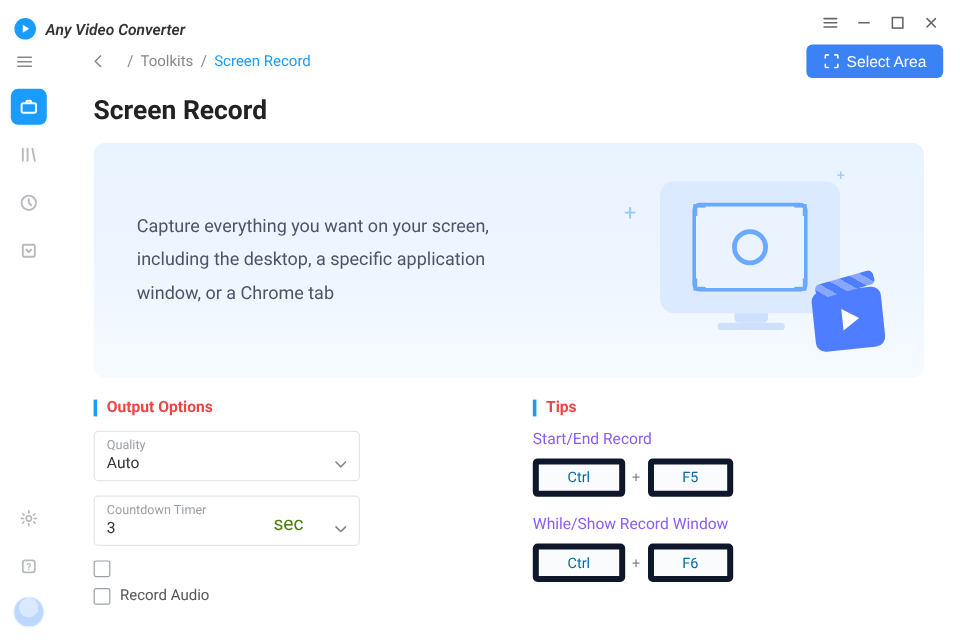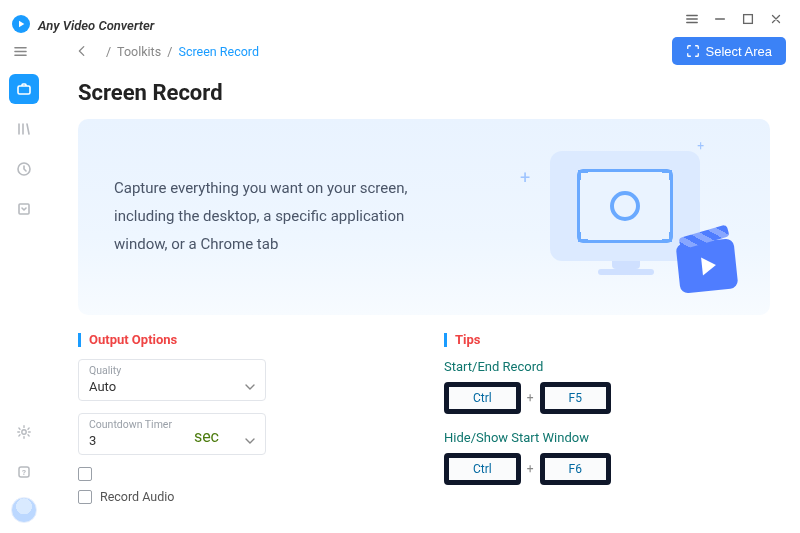--- a/index.html
+++ b/index.html
@@ -150,41 +150,41 @@
   .panel { flex:1; min-width:0; }
   .panel-title {
     font-size:13px; font-weight:700; color:#ef4444;
     border-left:3px solid #1a9cff; padding-left:8px;
     margin-bottom:12px; line-height:14px;
   }
 
   .field {
     border:1px solid #e2e5ea; border-radius:4px;
     padding:4px 10px 6px 10px; margin-bottom:12px;
-    position:relative; width:188px;
+    position:relative; width:222px;
   }
   .field-label { font-size:10.5px; color:#9aa0a8; margin-bottom:2px; }
   .field-value { font-size:13px; color:#333; }
   .field .caret {
     position:absolute; right:10px; bottom:10px; color:#888;
   }
   .field .unit {
     position:absolute; right:46px; bottom:8px; color:#4d7c0f; font-size:16px;
   }
 
   .check-row {
     display:flex; align-items:center; gap:8px;
     font-size:12.5px; color:#555; margin-bottom:8px;
     cursor:pointer;
   }
   .checkbox {
     width:14px;height:14px;border:1.5px solid #9aa0a8;border-radius:2px;
   }
 
-  .tip-label { font-size:13px; color:#0f766e; margin-bottom:8px; margin-top:2px;}
+  .tip-label { font-size:13px; color:#8b5cf6; margin-bottom:8px; margin-top:2px;}
   .keys { display:flex; align-items:center; gap:6px; margin-bottom:16px;}
   .key {
     border:5px solid #0f172a; border-radius:4px;
     padding:4px 24px; font-size:12px; color:#0369a1; background:#fafbfc;
   }
   .keyplus { color:#888; font-size:12px; }
 
   svg { display:block; }
 </style>
 </head>
@@ -352,21 +352,21 @@
       <div class="panel">
         <div class="panel-title">Tips</div>
 
         <div class="tip-label">Start/End Record</div>
         <div class="keys">
           <span class="key">Ctrl</span>
           <span class="keyplus">+</span>
           <span class="key">F5</span>
         </div>
 
-        <div class="tip-label">Hide/Show Start Window</div>
+        <div class="tip-label">While/Show Record Window</div>
         <div class="keys">
           <span class="key">Ctrl</span>
           <span class="keyplus">+</span>
           <span class="key">F6</span>
         </div>
       </div>
     </div>
   </div>
 </div>
 

